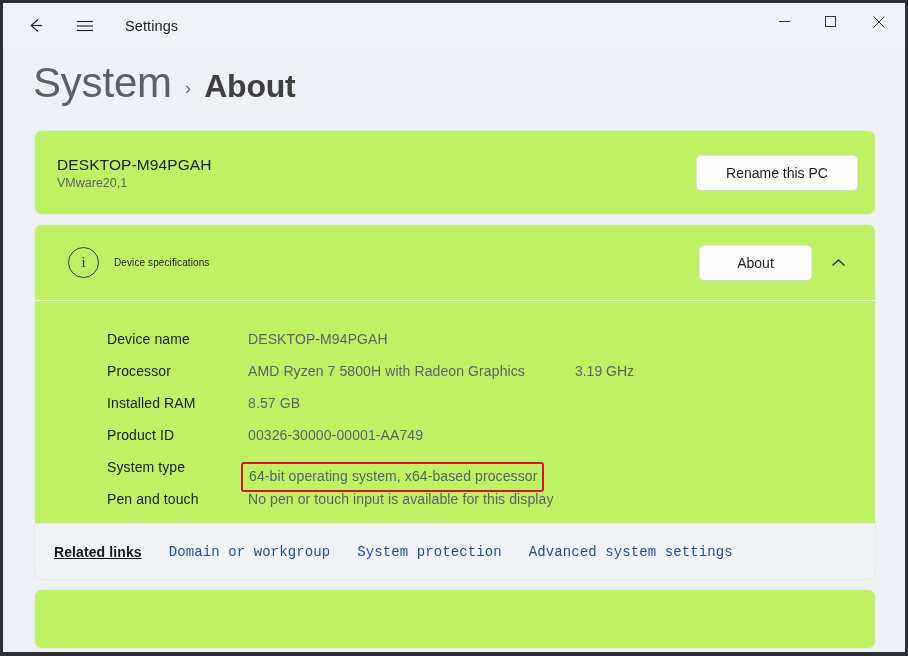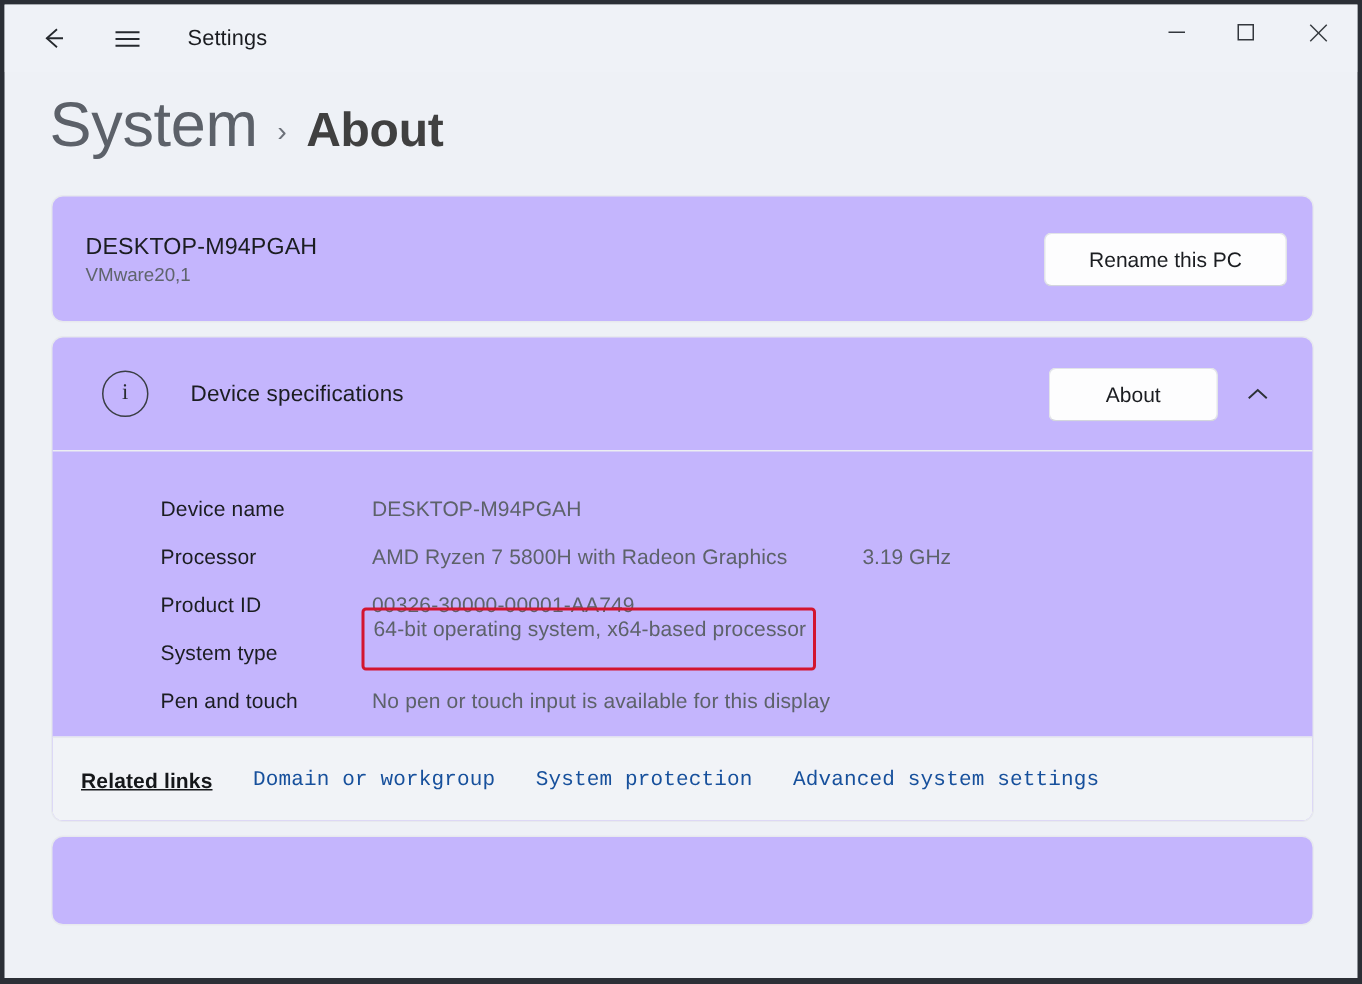--- a/index.html
+++ b/index.html
@@ -83,21 +83,21 @@
     color: #404040;
     font-weight: 700;
     letter-spacing: -0.2px;
   }
 
   
   .content {
     padding: 23px 29px 0 31px;
   }
   .card {
-    background: #c4b5fd;
+    background: #bef264;
     border: 1px solid #e7e9ee;
     border-radius: 8px;
     margin-bottom: 9px;
     overflow: hidden;
   }
 
   
   .pcname-card {
     height: 85px;
     display: flex;
@@ -145,23 +145,23 @@
     border-radius: 50%;
     display: flex;
     align-items: center;
     justify-content: center;
     font-size: 15px;
     font-family: "Liberation Serif", serif;
     color: #2a2d32;
     margin-left: 15px;
   }
   .spec-title {
-    font-size: 15px;
-    color: #1b1d21;
-    margin-left: 28px;
+    font-size: 10px;
+    color: #1b1d21;
+    margin-left: 15px;
     flex: 1;
     letter-spacing: .1px;
   }
   .copy-btn {
     width: 113px;
     height: 36px;
   }
   .chevron-btn {
     width: 40px; height: 36px;
     display: flex;
@@ -194,24 +194,24 @@
     letter-spacing: .1px;
   }
   .spec-value2 {
     font-size: 14px;
     color: #5d626a;
     margin-left: 50px;
   }
   .spec-row.highlighted .spec-value {
     outline: 2px solid #d3142f;
     outline-offset: 0;
-    padding: 4px 5px 18px 6px;
+    padding: 4px 5px 6px 6px;
     position: relative;
     left: -5px;
-    top: 2px;
+    top: 15px;
     border-radius: 1px;
   }
 
   .related {
     background: #f1f3f7;
     border-top: 1px solid #e7e9ee;
     height: 56px;
     display: flex;
     align-items: center;
     padding-left: 19px;
@@ -313,20 +313,24 @@
         <div class="spec-row">
           <span class="spec-label">Device name</span>
           <span class="spec-value">DESKTOP-M94PGAH</span>
         </div>
         <div class="spec-row">
           <span class="spec-label">Processor</span>
           <span class="spec-value">AMD Ryzen 7 5800H with Radeon Graphics</span>
           <span class="spec-value2">3.19 GHz</span>
         </div>
         <div class="spec-row">
+          <span class="spec-label">Installed RAM</span>
+          <span class="spec-value">8.57 GB</span>
+        </div>
+        <div class="spec-row">
           <span class="spec-label">Product ID</span>
           <span class="spec-value">00326-30000-00001-AA749</span>
         </div>
         <div class="spec-row highlighted">
           <span class="spec-label">System type</span>
           <span class="spec-value">64-bit operating system, x64-based processor</span>
         </div>
         <div class="spec-row">
           <span class="spec-label">Pen and touch</span>
           <span class="spec-value">No pen or touch input is available for this display</span>

